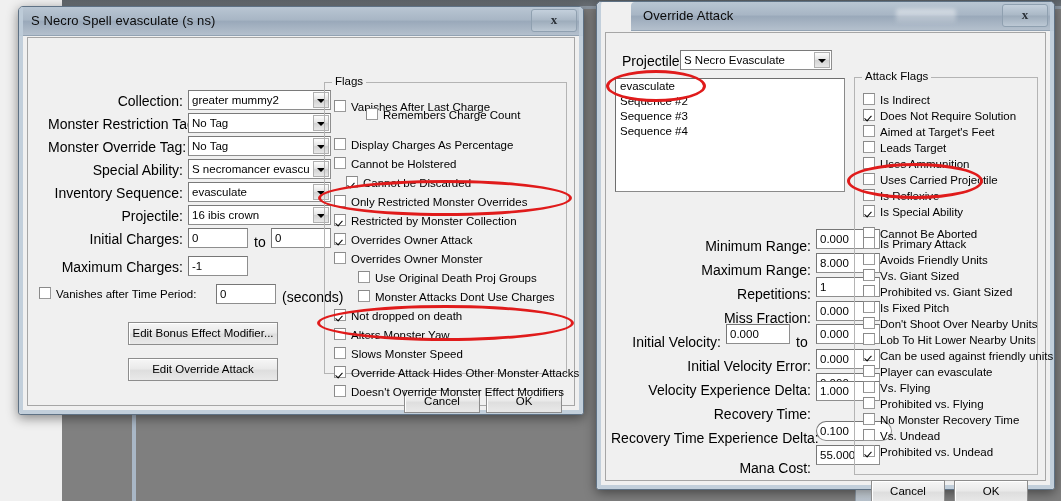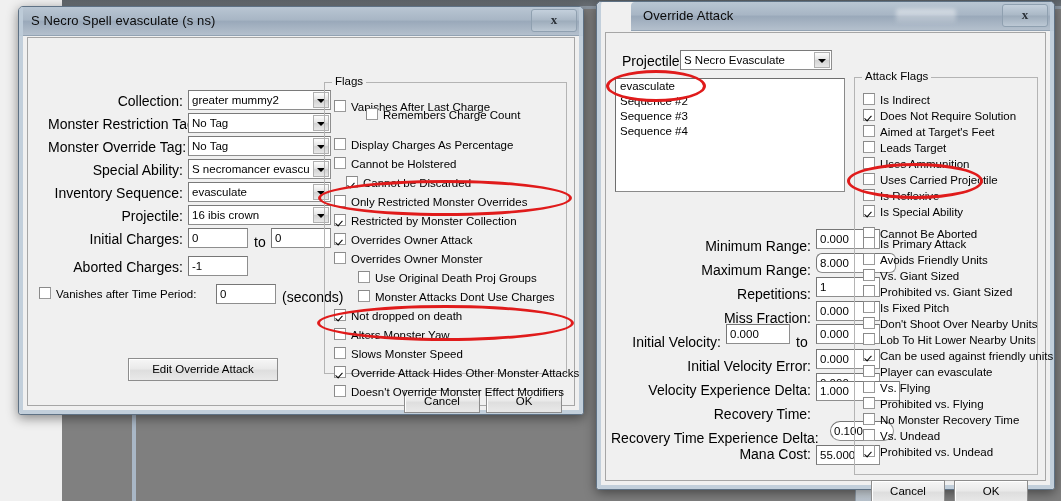--- a/index.html
+++ b/index.html
@@ -279,30 +279,31 @@
       <div class="combo" style="left:160px; top:167px; width:143px;">
         <div class="val">16 ibis crown</div>
         <div class="arrow"></div>
       </div>
 
       <div class="lbl right" style="left:20px; top:194px; width:135px;">Initial Charges:</div>
       <div class="edit" style="left:160px; top:190px; width:60px;">0</div>
       <div class="lbl" style="left:226px; top:197px;">to</div>
       <div class="edit" style="left:243px; top:190px; width:60px;">0</div>
 
-      <div class="lbl right" style="left:20px; top:222px; width:135px;">Aborted Charges:</div>
+      <div class="lbl right" style="left:20px; top:222px; width:135px;">Maximum Charges:</div>
       <div class="edit" style="left:160px; top:218px; width:60px;">-1</div>
 
       <div class="cb" style="left:11px; top:249px;">
         <span class="box"></span>
         <span>Vanishes after Time Period:</span>
       </div>
       <div class="edit" style="left:188px; top:246px; width:60px;">0</div>
       <div class="lbl" style="left:254px; top:252px;">(seconds)</div>
 
+      <div class="btn" style="left:100px; top:284px; width:150px; height:23px;">Edit Bonus Effect Modifier...</div>
       <div class="btn" style="left:100px; top:320px; width:150px; height:23px;">Edit Override Attack</div>
 
       <div class="btn" style="left:376px; top:352px; width:76px; height:23px;">Cancel</div>
       <div class="btn" style="left:458px; top:352px; width:76px; height:23px;">OK</div>
 
       <div class="grp" style="left:296px; top:44px; width:243px; height:292px;">
         <div class="grp-title">Flags</div>
 
         <div class="cb" style="left:9px;  top:17px;"><span class="box"></span><span>Vanishes After Last Charge</span></div>
         <div class="cb" style="left:9px;  top:25px;margin-left:32px;"><span class="box"></span><span>Remembers Charge Count</span></div>
@@ -346,46 +347,46 @@
         <div class="li">evasculate</div>
         <div class="li">Sequence #2</div>
         <div class="li">Sequence #3</div>
         <div class="li">Sequence #4</div>
       </div>
 
       <div class="lbl right" style="left:5px; top:206px; width:200px;">Minimum Range:</div>
       <div class="edit" style="left:210px; top:196px; width:64px;">0.000</div>
 
       <div class="lbl right" style="left:5px; top:230px; width:200px;">Maximum Range:</div>
-      <div class="edit" style="left:210px; top:220px; width:80px;border-radius:6px;">8.000</div>
+      <div class="edit" style="left:210px; top:220px; width:64px;">8.000</div>
 
       <div class="lbl right" style="left:5px; top:254px; width:200px;">Repetitions:</div>
       <div class="edit" style="left:210px; top:244px; width:64px;">1</div>
 
       <div class="lbl right" style="left:5px; top:278px; width:200px;">Miss Fraction:</div>
       <div class="edit" style="left:210px; top:268px; width:64px;">0.000</div>
 
       <div class="lbl right" style="left:5px; top:302px; width:110px;">Initial Velocity:</div>
       <div class="edit" style="left:120px; top:291px; width:64px;">0.000</div>
       <div class="lbl" style="left:190px; top:302px;">to</div>
       <div class="edit" style="left:210px; top:291px; width:64px;">0.000</div>
 
       <div class="lbl right" style="left:5px; top:326px; width:200px;">Initial Velocity Error:</div>
       <div class="edit" style="left:210px; top:316px; width:64px;">0.000</div>
 
       <div class="lbl right" style="left:5px; top:350px; width:200px;">Velocity Experience Delta:</div>
       <div class="edit" style="left:210px; top:340px; width:64px;">0.000</div>
 
       <div class="lbl right" style="left:5px; top:374px; width:200px;">Recovery Time:</div>
-      <div class="edit" style="left:210px; top:348px; width:84px;">1.000</div>
+      <div class="edit" style="left:210px; top:348px; width:64px;">1.000</div>
 
       <div class="lbl right" style="left:5px; top:398px; width:200px;">Recovery Time Experience Delta:</div>
-      <div class="edit" style="left:224px; top:388px; width:64px;border-radius:10px;">0.100</div>
-
-      <div class="lbl right" style="left:5px; top:414px; width:200px;">Mana Cost:</div>
+      <div class="edit" style="left:210px; top:388px; width:76px;border-radius:10px;">0.100</div>
+
+      <div class="lbl right" style="left:5px; top:428px; width:200px;">Mana Cost:</div>
       <div class="edit" style="left:210px; top:412px; width:64px;">55.000</div>
 
       <div class="grp" style="left:248px; top:44px; width:184px; height:398px;">
         <div class="grp-title">Attack Flags</div>
 
         <div class="cb" style="left:8px; top:15px;"><span class="box"></span><span>Is Indirect</span></div>
         <div class="cb checked" style="left:8px; top:31px;"><span class="box"></span><span>Does Not Require Solution</span></div>
         <div class="cb" style="left:8px; top:47px;"><span class="box"></span><span>Aimed at Target's Feet</span></div>
         <div class="cb" style="left:8px; top:63px;"><span class="box"></span><span>Leads Target</span></div>
         <div class="cb" style="left:8px; top:79px;"><span class="box"></span><span>Uses Ammunition</span></div>

